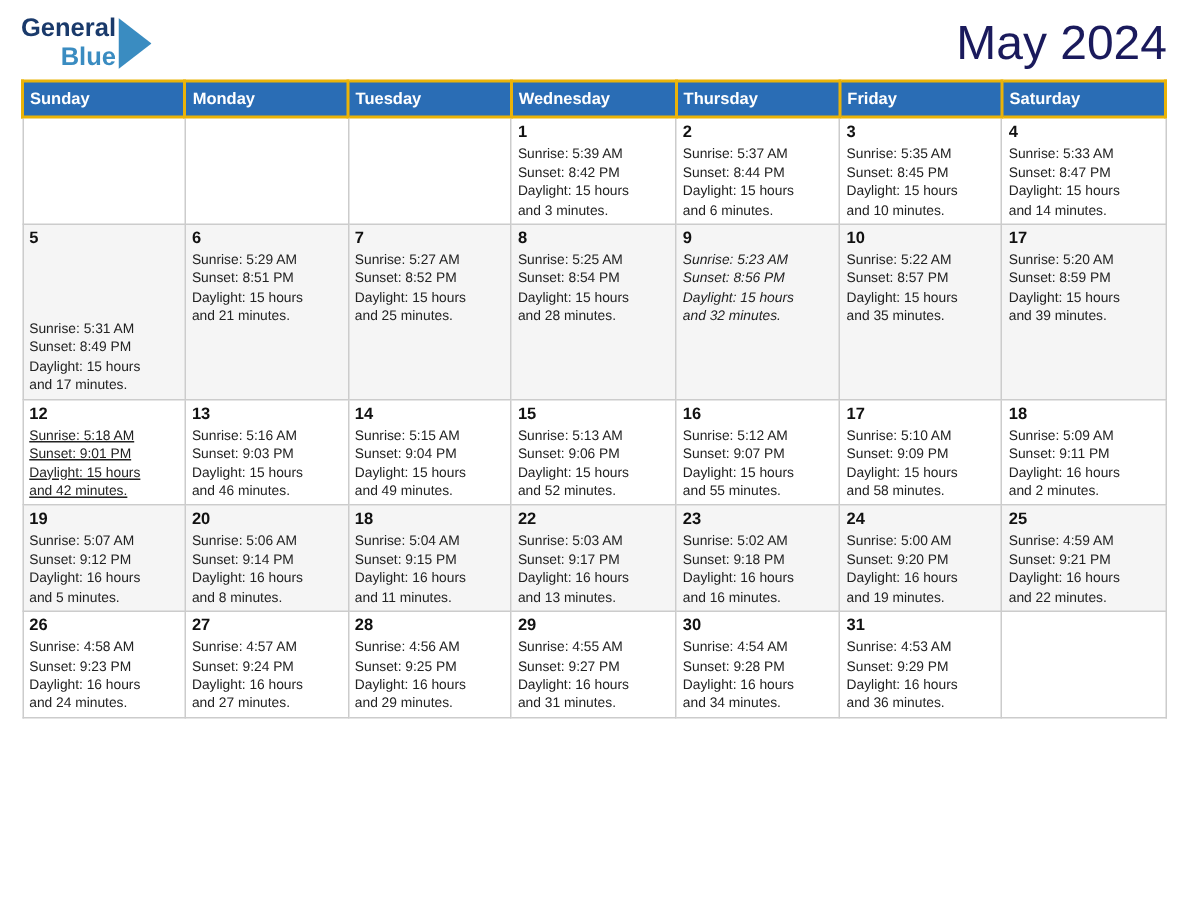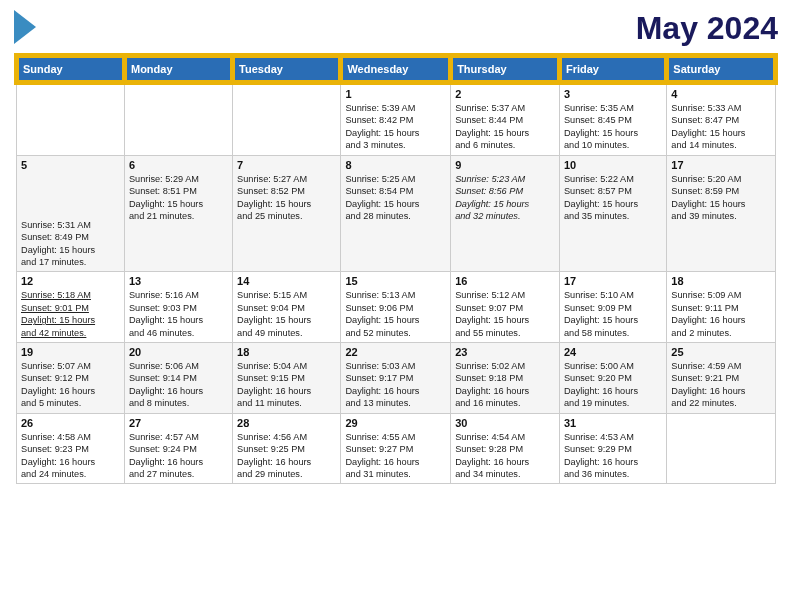--- a/index.html
+++ b/index.html
@@ -25,40 +25,40 @@
     .logo {
       display: flex;
       flex-direction: column;
       align-items: flex-start;
     }
     .title-block {
       text-align: right;
     }
     .title-block .month-year {
       font-size: 32px;
-      font-weight: bold;
+      font-weight: normal;
       color: #1a1a5c;
     }
     .title-block .location {
       font-size: 15px;
       color: #333;
     }
     .calendar {
       width: 100%;
       border-collapse: collapse;
       font-size: 10px;
     }
     .calendar thead tr th {
       background: #2a6db5;
       color: #fff;
       font-size: 11px;
       font-weight: bold;
       padding: 5px 4px;
       text-align: left;
-      border: 5px solid #eab308;
+      border: 2px solid #eab308;
     }
     .calendar tbody tr td {
       border: 1px solid #ccc;
       vertical-align: top;
       padding: 3px 4px;
       width: 113px;
       min-height: 72px;
       background: #fff;
     }
     .calendar tbody tr:nth-child(even) td {
@@ -79,20 +79,24 @@
       background: #fff !important;
     }
   </style>
 </head>
 <body>
 
 <div class="page">
   <div class="header">
     <div class="logo">
       <div style="display:flex;align-items:center;gap:2px;">
+        <div style="display:flex;flex-direction:column;align-items:flex-end;">
+          <span style="font-size:17px;font-weight:bold;color:#1a3a6b;line-height:1.1;">General</span>
+          <span style="font-size:17px;font-weight:bold;color:#3a8cc1;line-height:1.1;">Blue</span>
+        </div>
         <svg width="22" height="34" viewBox="0 0 22 34">
           <polygon points="0,0 22,17 0,34" fill="#3a8cc1"></polygon>
         </svg>
       </div>
     </div>
     <div class="title-block">
       <div class="month-year">May 2024</div>
     </div>
   </div>
 

